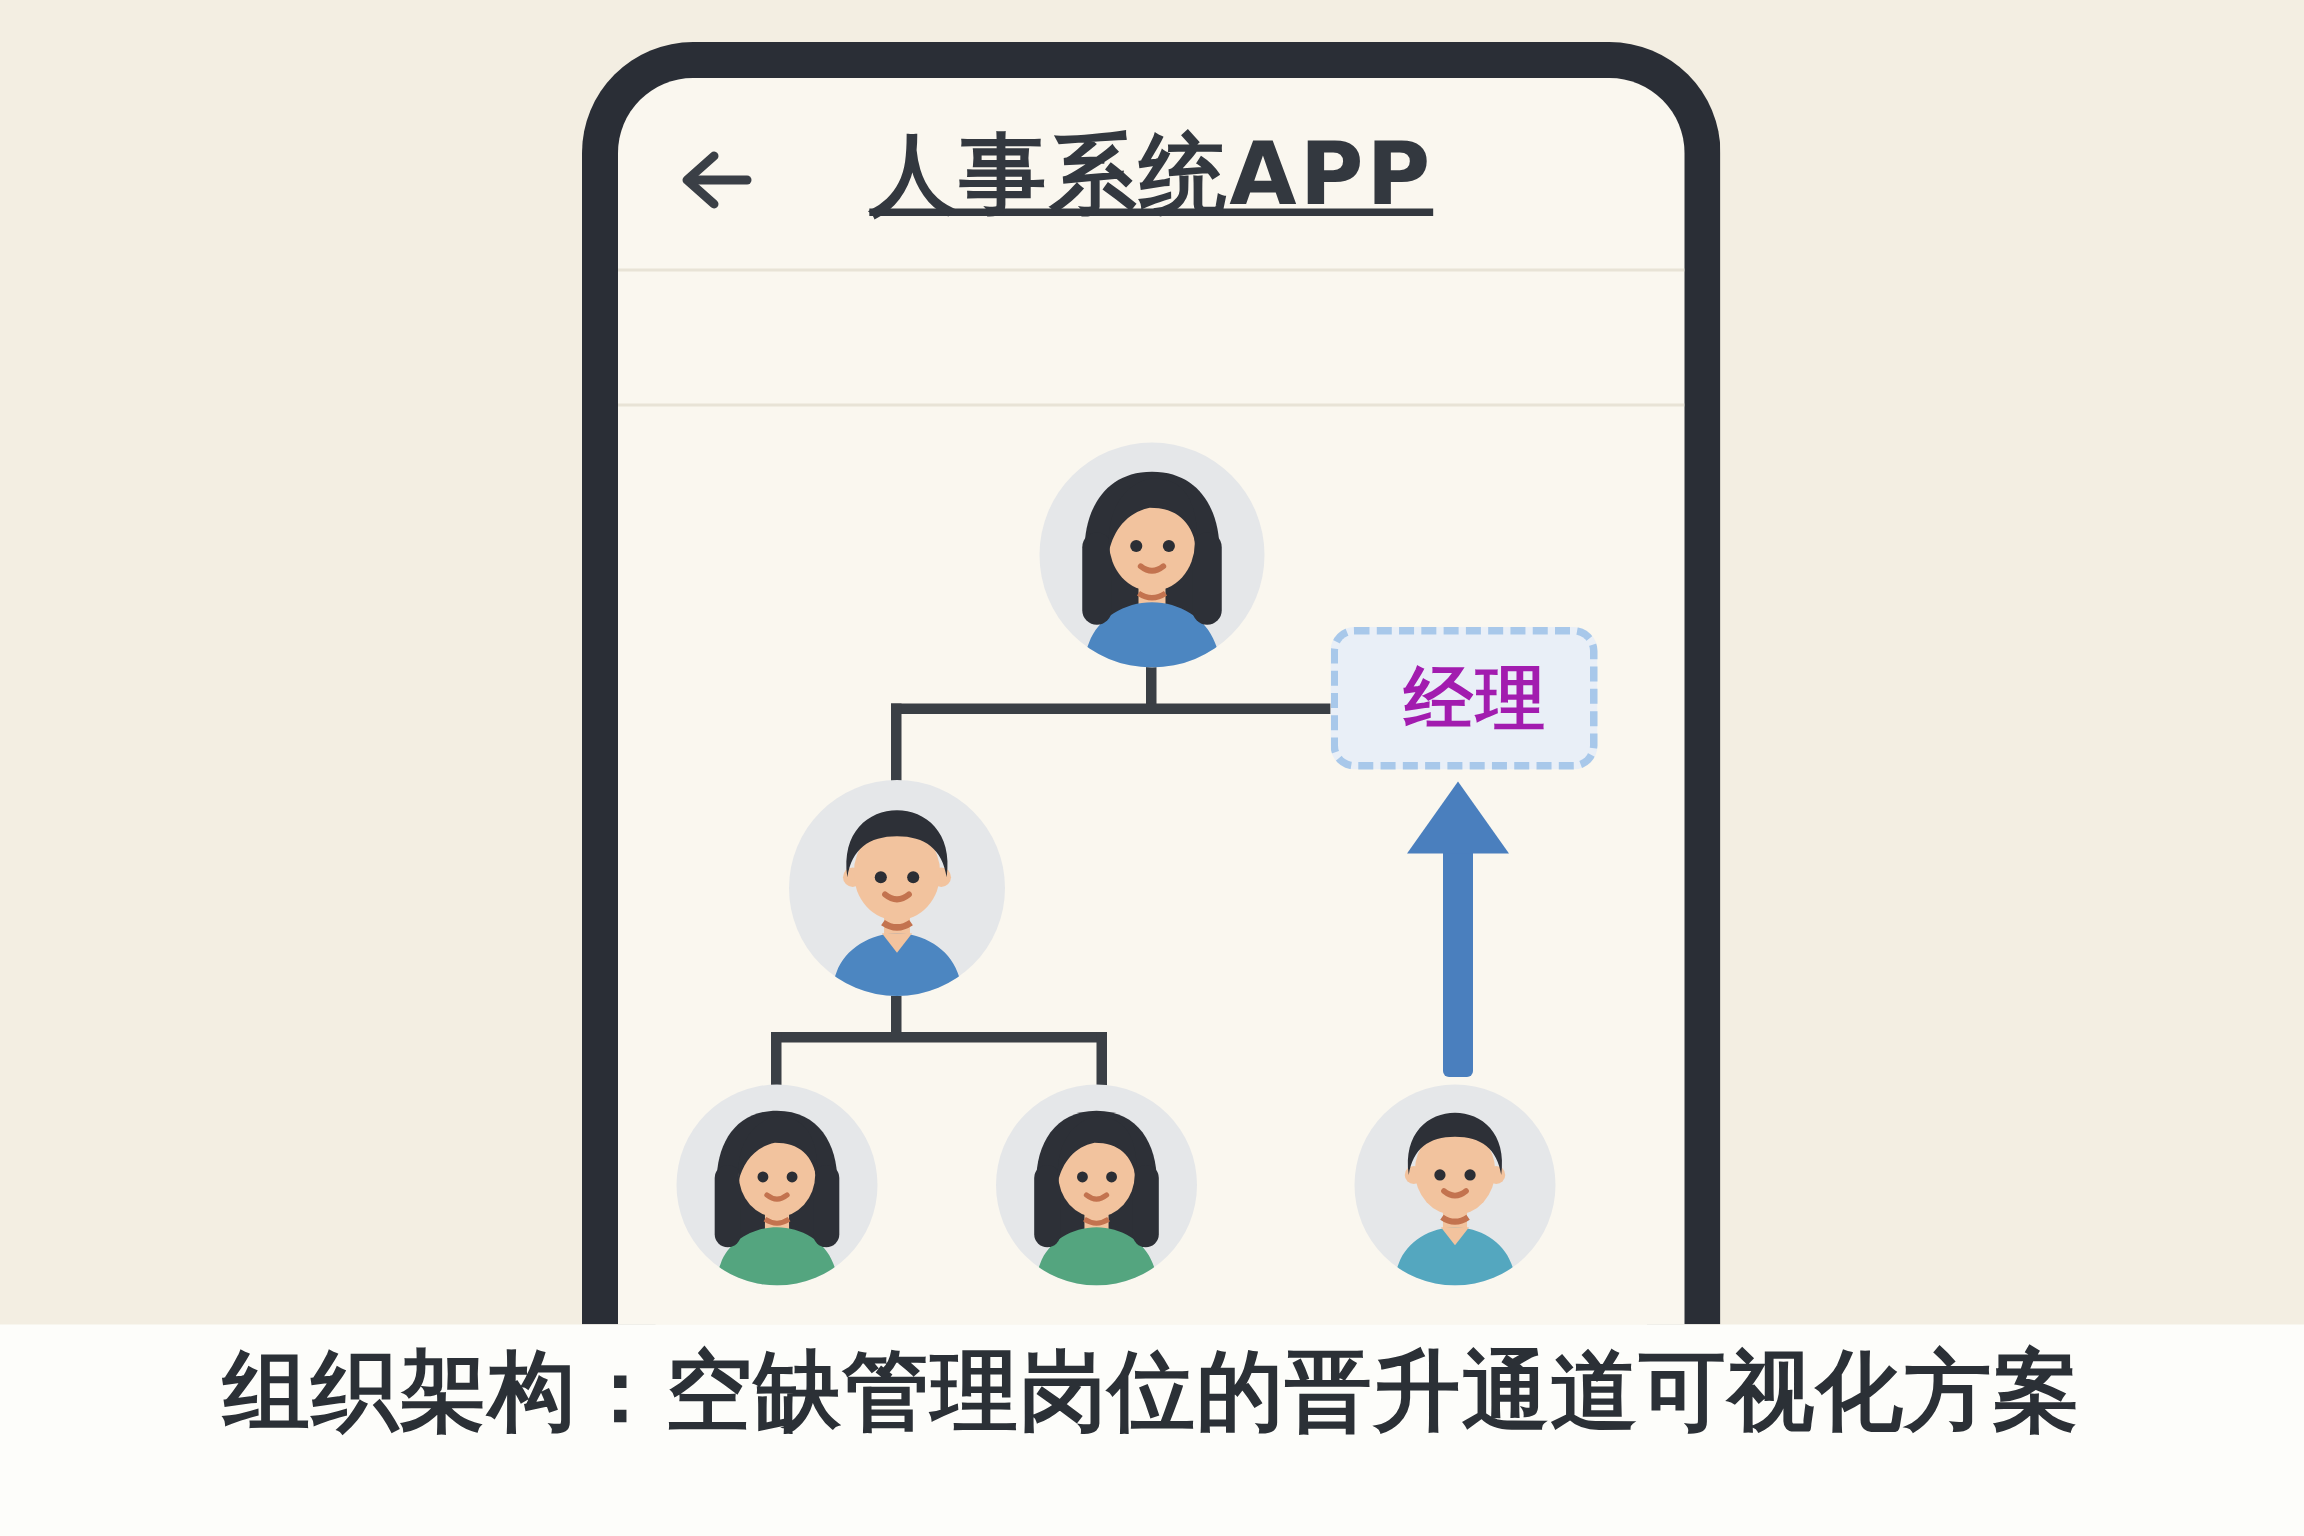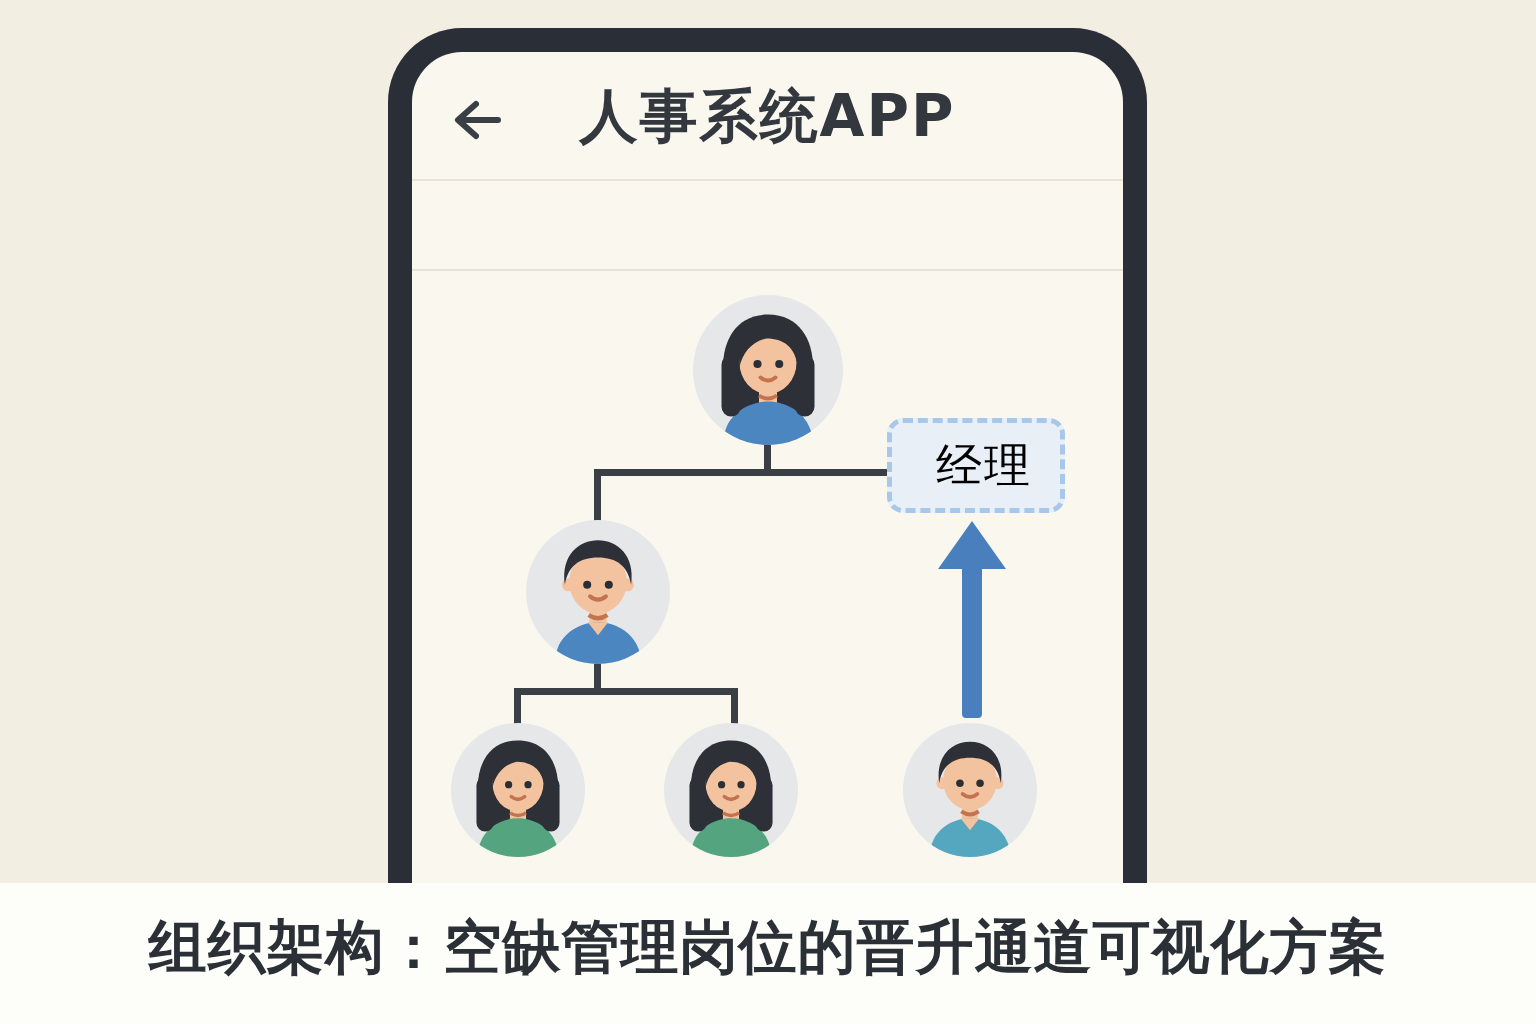--- a/index.html
+++ b/index.html
@@ -11,53 +11,53 @@
     border-radius:74px 74px 0 0;background:#faf7ef;}
   .screen{position:relative;width:100%;height:100%;overflow:hidden;
     border-radius:50px 50px 0 0;}
 
   
   .header{position:absolute;top:0;left:0;right:0;height:127px;}
   .back-btn{position:absolute;left:38px;top:40px;width:56px;height:56px;
     background:none;border:none;padding:0;cursor:pointer;}
   .back-btn svg{display:block;width:100%;height:100%;}
   .page-title{position:absolute;top:26px;left:0;right:0;text-align:center;
-    font-size:58px;font-weight:bold;color:#33383f;letter-spacing:2px;}
+    font-size:58px;font-weight:bold;color:#33383f;letter-spacing:2px;text-decoration:underline;}
 
   .divider{position:absolute;left:0;right:0;height:2px;background:#e8e3d6;}
   .divider-1{top:127px;}
   .divider-2{top:217px;}
 
   
   .tabs{position:absolute;top:129px;left:0;right:0;height:88px;display:flex;
     align-items:center;padding-left:74px;gap:54px;}
   .tab{background:none;border:none;padding:0;font-family:inherit;
     font-size:40px;font-weight:600;color:#383d44;cursor:pointer;}
 
   
   .conn{position:absolute;background:#3a3f45;}
   .avatar{position:absolute;border-radius:50%;overflow:hidden;background:#e5e7e9;}
   .avatar svg{display:block;width:100%;height:100%;}
 
   .vacancy-box{position:absolute;left:475px;top:366px;width:178px;height:95px;
     box-sizing:border-box;background:#e9eff7;border:5px dashed #a8c8ea;
     border-radius:16px;display:flex;align-items:center;justify-content:center;
     cursor:pointer;}
-  .vacancy-label{font-size:46px;font-weight:normal;color:#000000;letter-spacing:2px;margin-left:16px;}
+  .vacancy-label{font-size:46px;font-weight:bold;color:#a21caf;letter-spacing:2px;margin-left:16px;}
 
   .arrow-shaft{position:absolute;left:550px;top:512px;width:20px;height:154px;
     background:#4a7fbe;border-radius:4px;}
   .arrow-head{position:absolute;left:526px;top:469px;width:0;height:0;
     border-left:34px solid transparent;border-right:34px solid transparent;
     border-bottom:48px solid #4a7fbe;}
 
   
   .caption-band{position:absolute;left:0;top:883px;width:1536px;height:141px;
     background:#fdfdfa;}
-  .caption{margin-top:26px;text-align:center;font-size:58px;font-weight:900;
+  .caption{margin-top:6px;text-align:center;font-size:58px;font-weight:900;
     color:#2b3036;letter-spacing:1px;}
 </style>
 </head>
 <body>
 
 <div class="phone">
   <div class="screen">
 
     <div class="header">
       <button class="back-btn">

